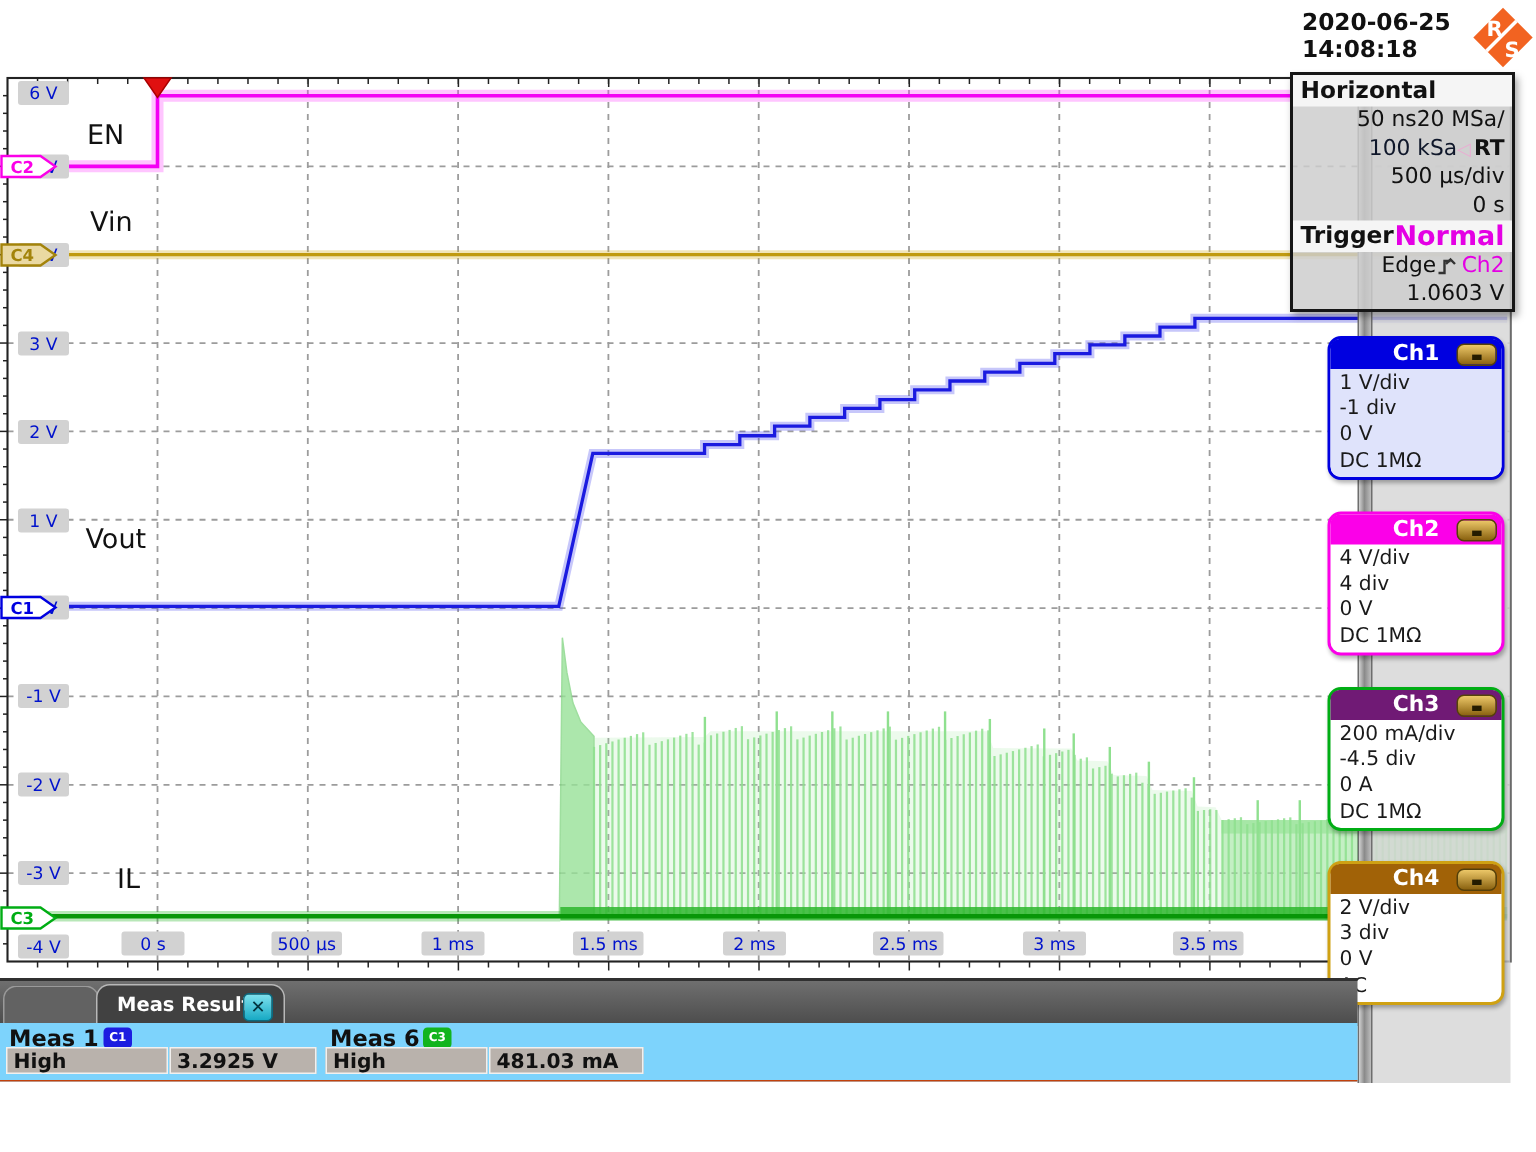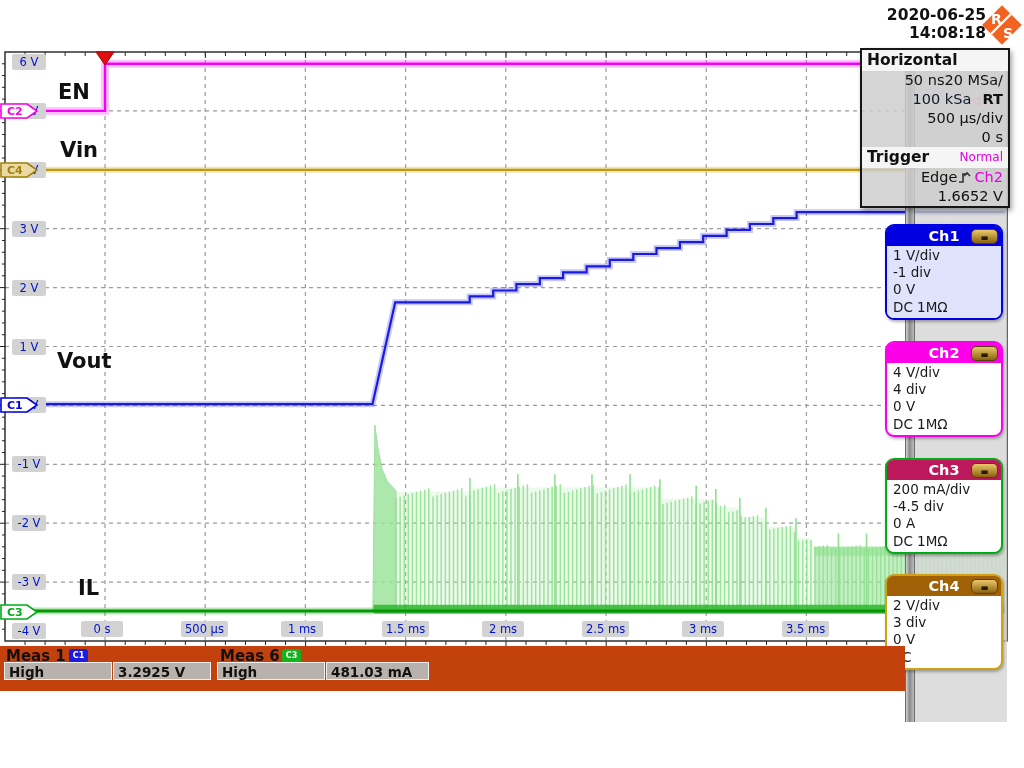--- a/index.html
+++ b/index.html
@@ -1,31 +1,31 @@
 <!DOCTYPE html>
 <html><head>
 <meta charset="utf-8">
 <style>
   html,body{margin:0;padding:0}
   body{width:1024px;height:768px;position:relative;background:#fff;
        font-family:"DejaVu Sans","Liberation Sans",sans-serif;overflow:hidden;color:#111}
   .abs{position:absolute}
 
   
-  #timestamp{left:868px;top:6px;width:118px;text-align:right;font-weight:bold;
+  #timestamp{left:868px;top:6px;width:118px;text-align:left;font-weight:bold;
              font-size:15.5px;line-height:18px;z-index:9}
   #rs-logo{left:980px;top:3px;z-index:9}
 
   
   #plot-svg{left:0;top:0;z-index:1}
   #plot-labels{left:0;top:0;width:926px;height:768px;z-index:3;pointer-events:none}
   .vlabel,.tlabel{position:absolute;background:#d2d2d2;color:#0012cc;font-size:11.5px;
      height:16px;line-height:16px;text-align:center;border-radius:2px;padding:0 4px;white-space:nowrap}
   .chtag{position:absolute;z-index:4}
-  .tracelbl{position:absolute;z-index:2;font-weight:bold;font-size:21px}
+  .tracelbl{position:absolute;z-index:2;font-weight:normal;font-size:18px}
 
   
   #right-overlay{left:913px;top:52px;width:94px;height:670px;
      background:rgba(213,213,213,0.82);z-index:4}
   #divider{left:905px;top:52px;width:8px;height:670px;z-index:5;
      background:linear-gradient(90deg,#d2d2d2,#8a8a8a 45%,#bdbdbd);
      border-left:1px solid #6e6e6e;border-right:1px solid #6e6e6e}
 
   
   #dialog{left:860px;top:48px;width:146px;z-index:6;border:2px solid #161616;
@@ -51,22 +51,22 @@
   #tabbar{left:0;top:652px;width:905px;height:30px;z-index:8;
      background:linear-gradient(#6f6f6f,#4b4b4b);border-top:2px solid #303030}
   #tab-stub{position:absolute;left:2px;top:3px;width:62px;height:27px;background:#626262;
      border:1px solid #9a9a9a;border-bottom:none;border-radius:9px 9px 0 0}
   #meas-tab{position:absolute;left:64px;top:2px;width:126px;height:28px;background:#414141;
      border:1px solid #b8b8b8;border-bottom:none;border-radius:9px 9px 0 0;
      color:#fff;font-weight:bold;font-size:13px;line-height:28px;padding-left:13px;box-sizing:border-box}
   #tab-close{position:absolute;right:7px;top:5px;width:18px;height:17px;border-radius:4px;
      background:linear-gradient(#7fe2ee,#17a9c4);border:1px solid #0a6a80;color:#062;
      color:#03333d;font-weight:bold;font-size:12px;line-height:16px;text-align:center}
-  #measpanel{left:0;top:646px;width:905px;height:38px;z-index:8;background:#c2410c;
-     border-bottom:7px solid #c2410c}
+  #measpanel{left:0;top:682px;width:905px;height:38px;z-index:8;background:#7dd3fc;
+     border-bottom:1px solid #c2410c}
   .meas-name{position:absolute;top:1px;font-weight:bold;font-size:15px}
   .src-badge{position:absolute;top:3px;width:19px;height:14px;border-radius:3px;color:#fff;
      font-size:8px;font-weight:bold;text-align:center;line-height:14px}
   .cell{position:absolute;top:16px;height:18px;background:#b9b2ac;border:1px solid #f2f0ee;
      font-weight:bold;font-size:13.5px;line-height:18px;box-sizing:border-box;padding:0 4px}
   .cell.val{text-align:left}
 </style>
 </head>
 <body>
 
@@ -490,34 +490,34 @@
     <span><span class="rt-ico">◁</span><b>RT</b></span>
   </div>
   <div class="dlg-r">
     <span>500 µs/div</span>
   </div>
   <div class="dlg-r">
     <span>0 s</span>
   </div>
   <div class="dlg-h">
     <span>Trigger</span>
-    <span class="mag" style="font-weight:normal;font-size:12px">Normal</span>
+    <span class="mag" style="font-weight:bold;font-size:18px">Normal</span>
   </div>
   <div class="dlg-r">
     <span>Edge</span>
     <span style="display:flex;align-items:center;gap:2px">
       <svg width="15" height="15" viewBox="0 0 15 15">
         <path d="M2 12 h4 v-8 h4" fill="none" stroke="#333" stroke-width="1.6"></path>
         <path d="M7 6 l3 -3 l3 3" fill="none" stroke="#333" stroke-width="1.6"></path>
       </svg>
       <span class="mag">Ch2</span>
     </span>
   </div>
   <div class="dlg-r">
-    <span>1.6652 V</span>
+    <span>1.0603 V</span>
   </div>
 </div>
 
 <div class="badge" style="top:224px;border-color:#0000e0">
   <div class="hd" style="background:#0000e0">
     <span>Ch1</span>
     <span class="min-btn">▃</span>
   </div>
   <div class="bd" style="background:#dfe3fb;border-radius:0 0 7px 7px">
     <div>1 V/div</div>
@@ -532,21 +532,21 @@
     <span class="min-btn">▃</span>
   </div>
   <div class="bd">
     <div>4 V/div</div>
     <div>4 div</div>
     <div class="dim">0 V</div>
     <div>DC 1MΩ</div>
   </div>
 </div>
 <div class="badge" style="top:458px;border-color:#00ad14">
-  <div class="hd" style="background:#be185d">
+  <div class="hd" style="background:#701a75">
     <span>Ch3</span>
     <span class="min-btn">▃</span>
   </div>
   <div class="bd">
     <div>200 mA/div</div>
     <div>-4.5 div</div>
     <div class="dim">0 A</div>
     <div>DC 1MΩ</div>
   </div>
 </div>

